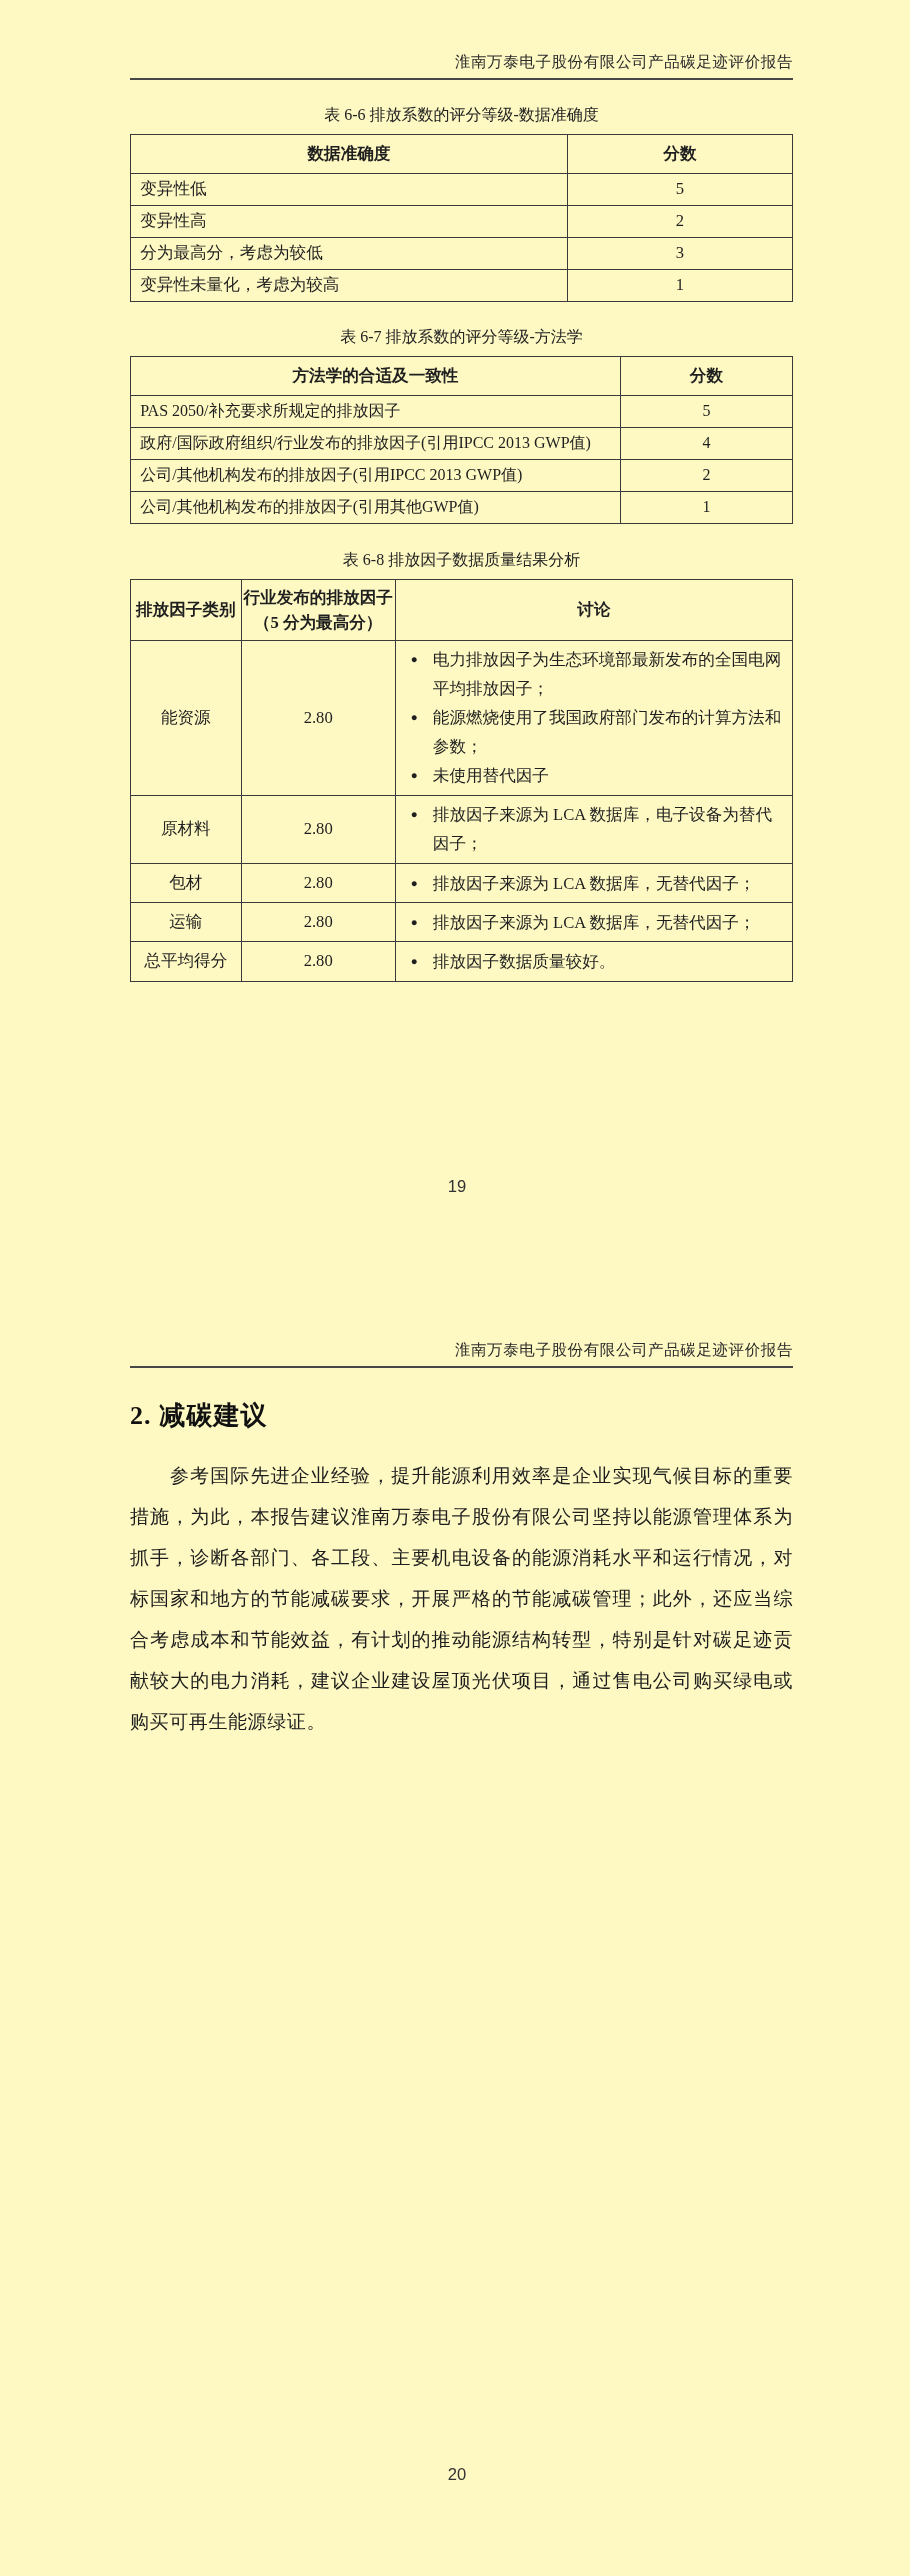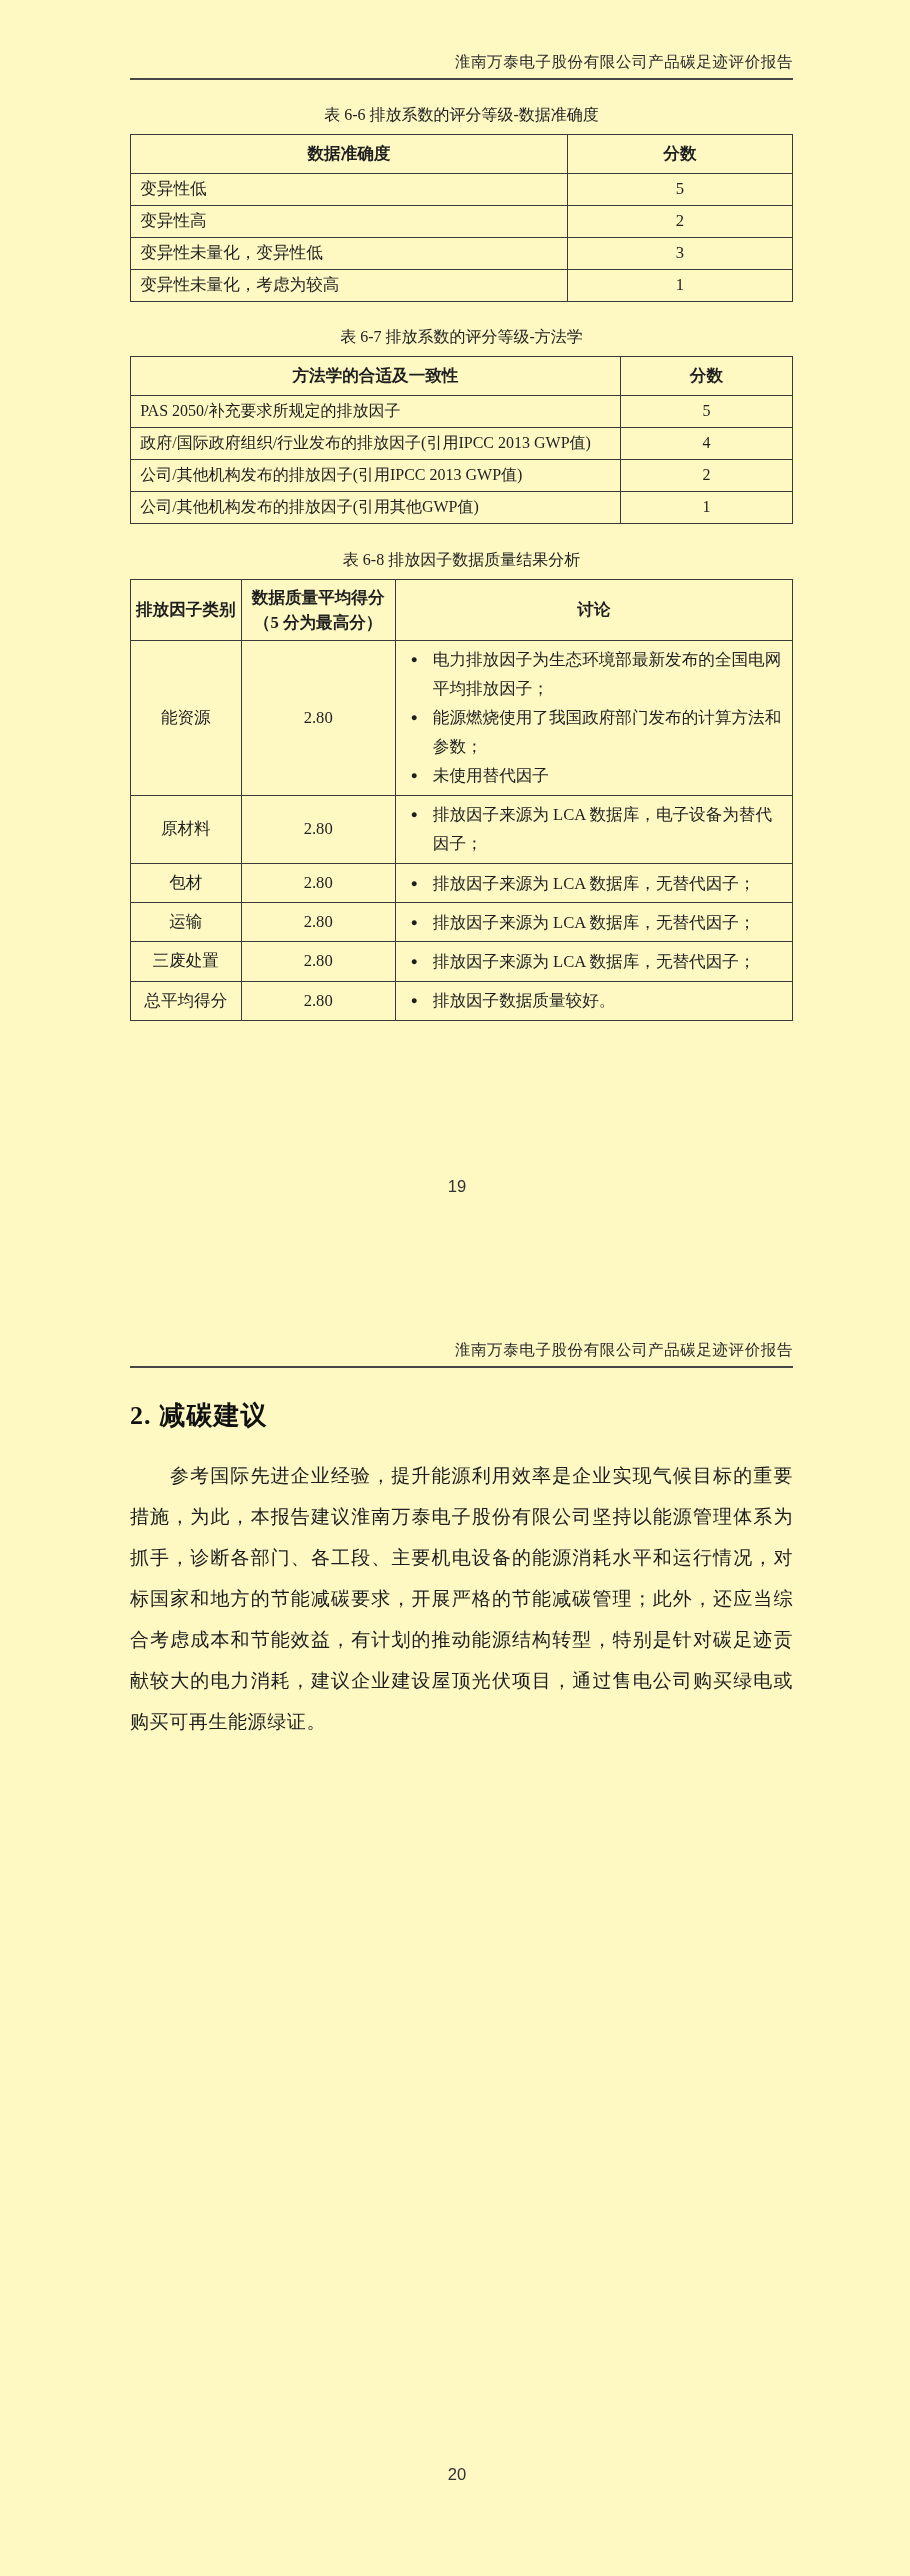--- a/index.html
+++ b/index.html
@@ -135,21 +135,21 @@
               <td class="cell-left">变异性低</td>
               <td class="cell-center">5</td>
             </tr>
 
             <tr>
               <td class="cell-left">变异性高</td>
               <td class="cell-center">2</td>
             </tr>
 
             <tr>
-              <td class="cell-left">变异性未量化，变异性低</td>
+              <td class="cell-left">分为最高分，考虑为较低</td>
               <td class="cell-center">3</td>
             </tr>
 
             <tr>
               <td class="cell-left">变异性未量化，考虑为较高</td>
               <td class="cell-center">1</td>
             </tr>
 
         </tbody>
       </table>
@@ -195,21 +195,21 @@
       <table class="tbl tbl-68">
         <colgroup>
             <col style="width:16.7%">
             <col style="width:23.3%">
             <col style="width:60%">
           </colgroup>
         <thead>
           <tr>
             <th>排放因子类别</th>
             <th>
-              <div class="th-line">数据质量平均得分</div>
+              <div class="th-line">行业发布的排放因子</div>
               <div class="th-line">（5 分为最高分）</div>
             </th>
             <th>讨论</th>
           </tr>
         </thead>
         <tbody>
 
             <tr>
               <td class="cell-center">能资源</td>
               <td class="cell-center">2.80</td>
@@ -255,30 +255,20 @@
               <td class="cell-center">运输</td>
               <td class="cell-center">2.80</td>
               <td class="cell-bullets">
                 <div class="bullet-line">
                   <span class="bullet-mark">●</span>
                   <span class="bullet-text">排放因子来源为 LCA 数据库，无替代因子；</span>
                 </div>
               </td>
             </tr>
 
-            <tr>
-              <td class="cell-center">三废处置</td>
-              <td class="cell-center">2.80</td>
-              <td class="cell-bullets">
-                <div class="bullet-line">
-                  <span class="bullet-mark">●</span>
-                  <span class="bullet-text">排放因子来源为 LCA 数据库，无替代因子；</span>
-                </div>
-              </td>
-            </tr>
 
             <tr>
               <td class="cell-center">总平均得分</td>
               <td class="cell-center">2.80</td>
               <td class="cell-bullets">
                 <div class="bullet-line">
                   <span class="bullet-mark">●</span>
                   <span class="bullet-text">排放因子数据质量较好。</span>
                 </div>
               </td>

